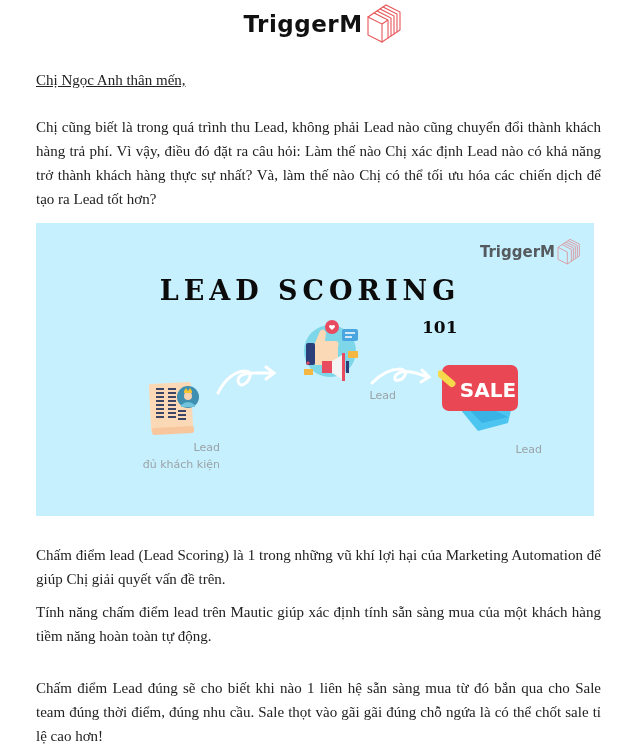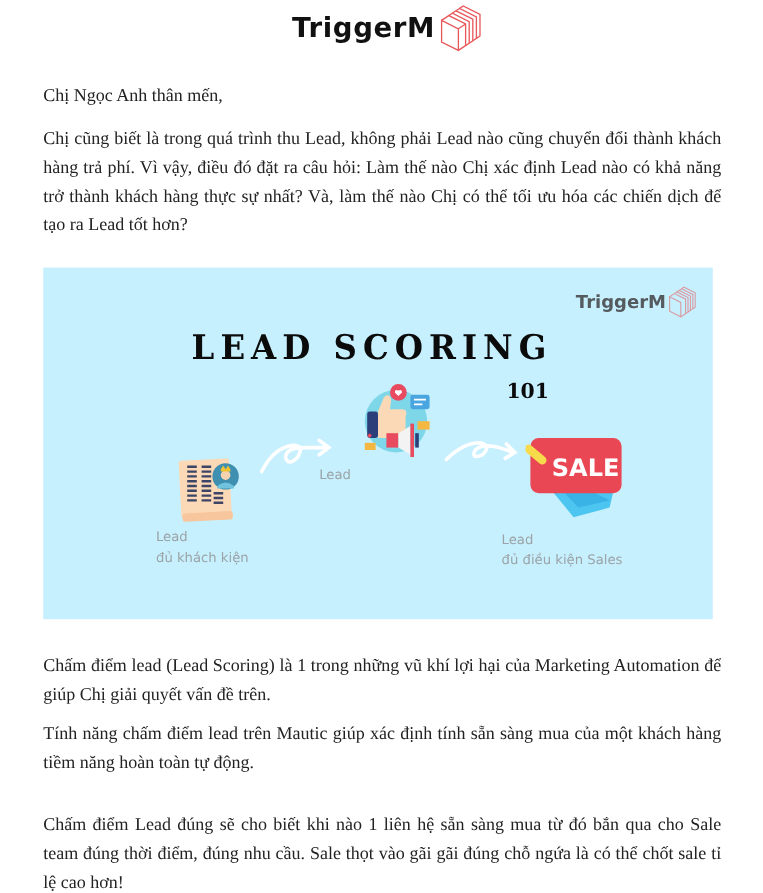--- a/index.html
+++ b/index.html
@@ -36,21 +36,21 @@
       font-family: "DejaVu Serif", "Liberation Serif", serif;
       font-weight: 900; font-size: 27px; letter-spacing: 5px; color: #0b0b0b;
       transform: scaleY(1.05);
     }
     .banner-sub {
       position: absolute; left: 386px; top: 94px;
       font-family: "DejaVu Serif", "Liberation Serif", serif;
       font-weight: bold; font-size: 17px; color: #0b0b0b; text-align: right;
     }
     .stage-label {
-      position: absolute; text-align: left;
+      position: absolute; text-align: right;
       font-family: "DejaVu Sans", "Liberation Sans", sans-serif;
       font-size: 11px; line-height: 17px; color: #9aa3a7; white-space: nowrap;
     }
     .icon-abs { position: absolute; }
   </style>
 </head>
 <body>
 
 <div class="header-logo">
   <div class="logo-wrap">
@@ -62,23 +62,23 @@
         <polyline points="9,9 12,7 26,14 26,32 23,34"></polyline>
         <polyline points="12,7 15,5 29,12 29,30 26,32"></polyline>
         <polyline points="15,5 18,3 32,10 32,28 29,30"></polyline>
         <polyline points="18,3 21,1 35,8 35,26 32,28"></polyline>
         <line x1="17" y1="20" x2="23" y2="16"></line>
       </g>
     </svg>
   </div>
 </div>
 
-<p class="para" style="top:68px;">Chị Ngọc Anh thân mến,</p>
+<p class="para" style="top:68px;text-decoration:underline;">Chị Ngọc Anh thân mến,</p>
 
-<p class="para" style="top:104px;">Chị cũng biết là trong quá trình thu Lead, không phải Lead nào cũng chuyển đổi thành khách hàng trả phí. Vì vậy, điều đó đặt ra câu hỏi: Làm thế nào Chị xác định Lead nào có khả năng trở thành khách hàng thực sự nhất? Và, làm thế nào Chị có thể tối ưu hóa các chiến dịch để tạo ra Lead tốt hơn?</p>
+<p class="para" style="top:115px;">Chị cũng biết là trong quá trình thu Lead, không phải Lead nào cũng chuyển đổi thành khách hàng trả phí. Vì vậy, điều đó đặt ra câu hỏi: Làm thế nào Chị xác định Lead nào có khả năng trở thành khách hàng thực sự nhất? Và, làm thế nào Chị có thể tối ưu hóa các chiến dịch để tạo ra Lead tốt hơn?</p>
 
 <div class="banner">
   <div class="banner-logo">
     <span class="banner-logo-text">TriggerM</span>
     <svg width="24" height="28" viewBox="0 0 36 40">
       <g fill="none" stroke="#d99ba3" stroke-width="1.4">
         <polygon points="3,13 17,20 17,38 3,31"></polygon>
         <polyline points="3,13 9,9 23,16 23,34 17,38"></polyline>
         <polyline points="9,9 12,7 26,14 26,32 23,34"></polyline>
         <polyline points="12,7 15,5 29,12 29,30 26,32"></polyline>
@@ -158,21 +158,20 @@
 
   <svg class="icon-abs" style="left:402px; top:138px;" width="82" height="74" viewBox="0 0 82 74">
     <polygon points="4,26 40,70 70,62 78,28 40,20" fill="#4cc5f0"></polygon>
     <polygon points="10,26 44,62 70,56" fill="#39b2e6"></polygon>
     <rect x="4" y="4" width="76" height="46" rx="7" fill="#ea4754"></rect>
     <rect x="0" y="0" width="22" height="7" rx="3.5" fill="#f7d94c" transform="translate(2 8) rotate(40)"></rect>
     <text x="50" y="36" text-anchor="middle" font-family="DejaVu Sans, sans-serif" font-size="20" font-weight="bold" fill="#ffffff">SALE</text>
   </svg>
   <div class="stage-label" style="left:382px; top:218px; width:124px;">
     <div>Lead</div>
-    <div>đủ điều kiện Sales</div>
   </div>
 </div>
 
 <p class="para" style="top:543px;">Chấm điểm lead (Lead Scoring) là 1 trong những vũ khí lợi hại của Marketing Automation để giúp Chị giải quyết vấn đề trên.</p>
 
 <p class="para" style="top:600px;">Tính năng chấm điểm lead trên Mautic giúp xác định tính sẵn sàng mua của một khách hàng tiềm năng hoàn toàn tự động.</p>
 
 <p class="para" style="top:676px;">Chấm điểm Lead đúng sẽ cho biết khi nào 1 liên hệ sẵn sàng mua từ đó bắn qua cho Sale team đúng thời điểm, đúng nhu cầu. Sale thọt vào gãi gãi đúng chỗ ngứa là có thể chốt sale tỉ lệ cao hơn!</p>
 
 </body></html>

